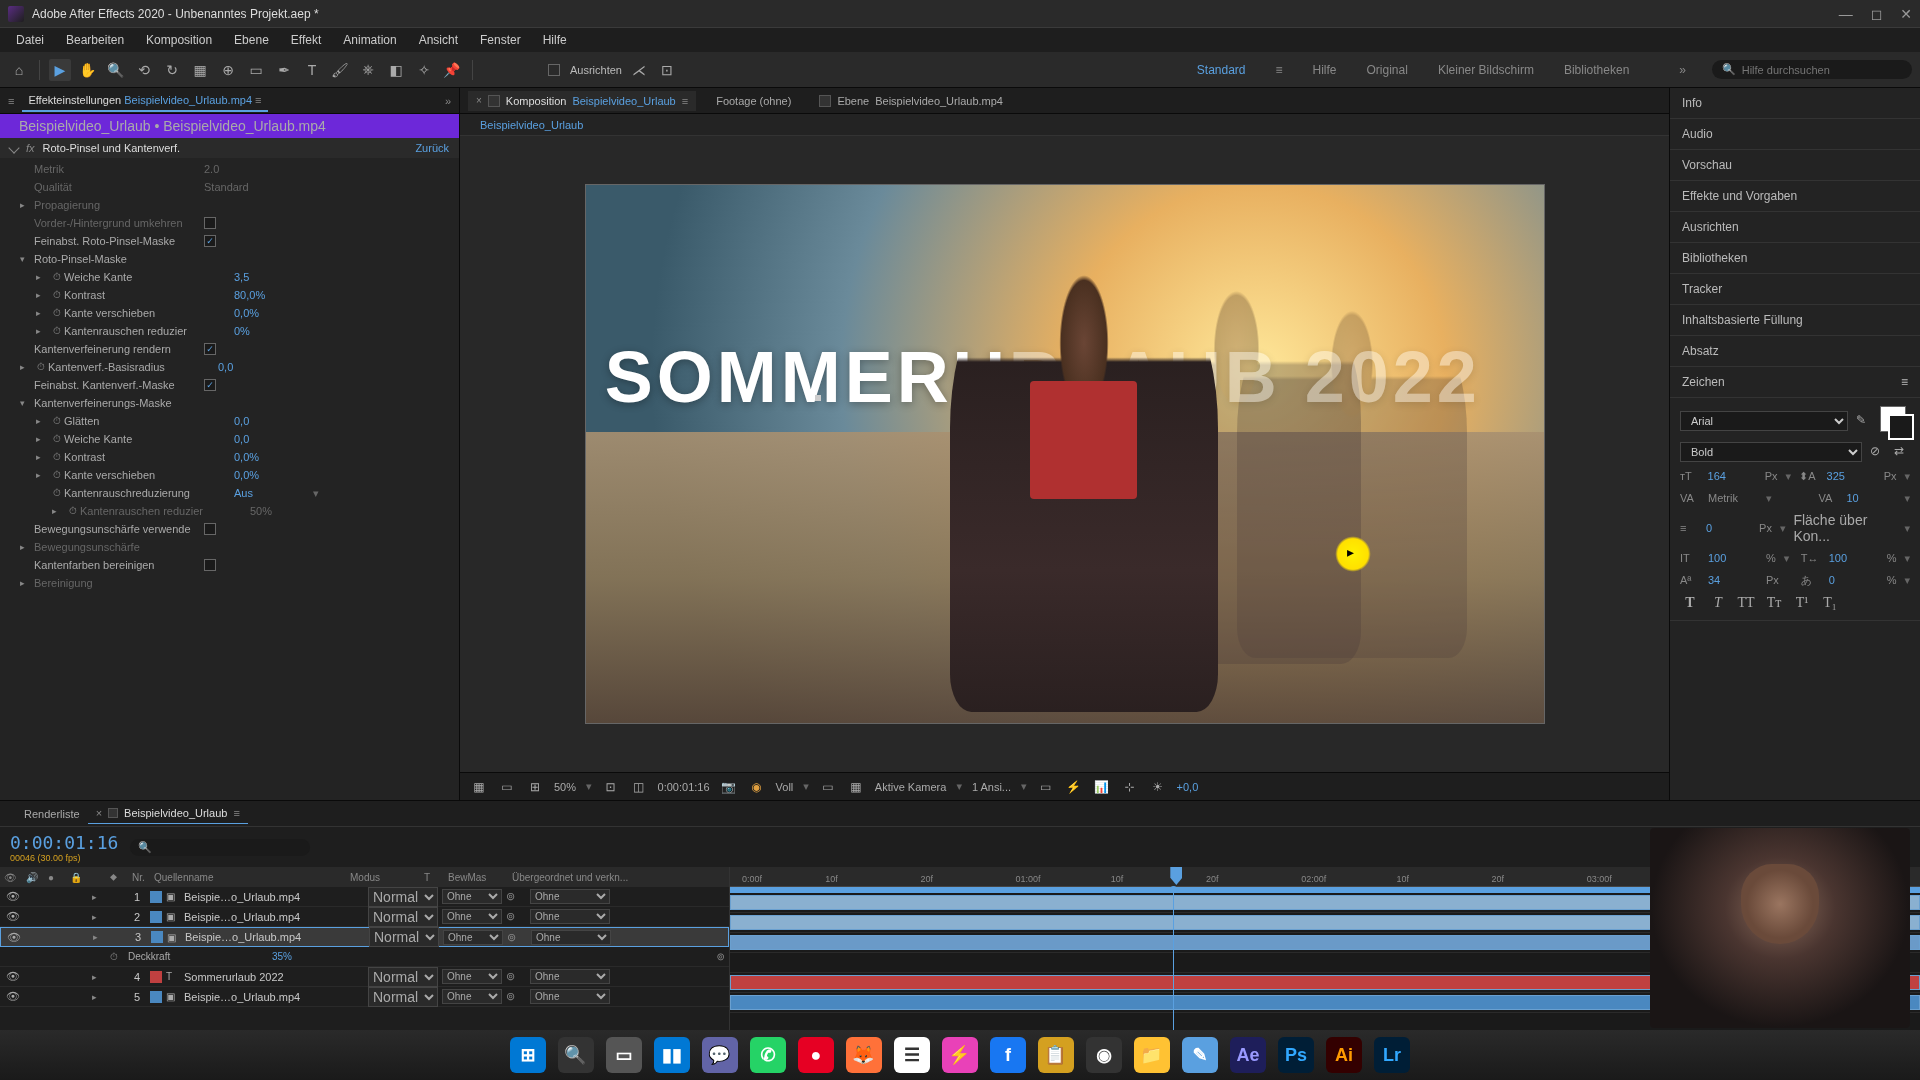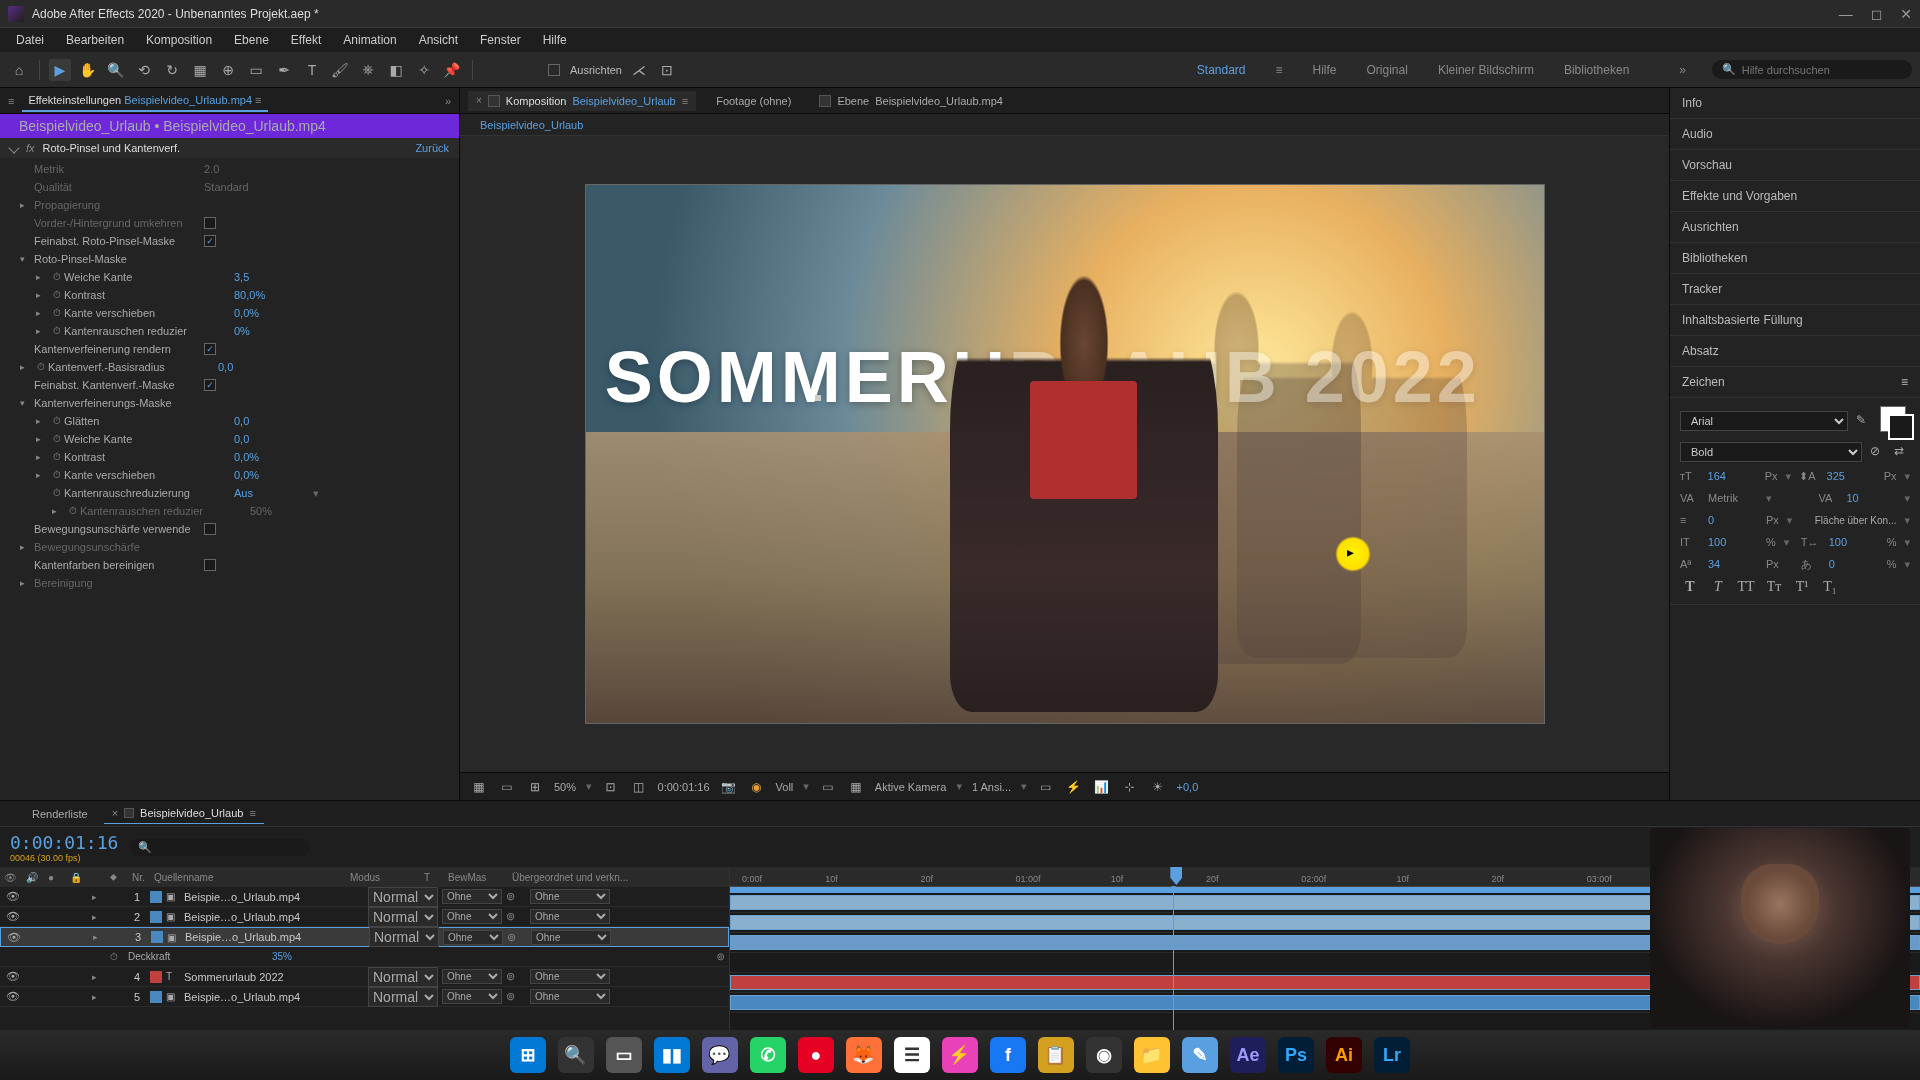--- a/index.html
+++ b/index.html
@@ -74,21 +74,21 @@
 .char-panel .row{display:flex;align-items:center;gap:8px;margin-bottom:6px;font-size:11px}
 .char-panel select{background:#1a1a1a;color:#ccc;border:1px solid #444;padding:2px 6px;font-size:11px;flex:1}
 .char-panel .swatch{width:26px;height:26px;background:#fff;border:1px solid #666}
 .char-panel .picker-icon{width:16px;height:16px;color:#aaa;font-size:12px}
 .char-panel .val{color:#5aa0e0;width:50px}
 .char-panel .unit{color:#888}
 .char-panel .small-icon{width:20px;height:16px;color:#888;font-size:11px;display:flex;align-items:center}
 .char-panel .text-styles{display:flex;gap:8px;margin-top:6px}
 .char-panel .ts{width:20px;height:18px;display:flex;align-items:center;justify-content:center;font-family:serif;font-size:14px;color:#aaa;cursor:pointer}
 .bottom-area{height:280px;background:#1e1e1e;border-top:1px solid #0a0a0a;display:flex;flex-direction:column}
-.timeline-tabs{height:26px;display:flex;align-items:center;padding:0 24px;gap:8px;border-bottom:1px solid #333}
+.timeline-tabs{height:26px;display:flex;align-items:center;padding:0 16px;gap:0;border-bottom:1px solid #333}
 .timeline-tab{display:flex;align-items:center;gap:6px;font-size:11px;color:#aaa;padding:4px 8px}
 .timeline-tab.active{color:#ddd;border-bottom:1px solid #5aa0e0}
 .timeline-header{height:40px;display:flex;align-items:center;padding:0 10px;gap:12px}
 .timecode{color:#5aa0e0;font-size:18px;font-family:monospace}
 .timecode-sub{font-size:9px;color:#d4a020}
 .timeline-header .search{flex:0 0 180px;background:#1a1a1a;border-radius:10px;padding:2px 8px;display:flex;align-items:center}
 .timeline-header .tool-icons{margin-left:auto;display:flex;gap:10px;color:#888;font-size:13px}
 .timeline-body{flex:1;display:flex}
 .layer-list{width:730px;border-right:1px solid #333;overflow:hidden}
 .layer-header{height:20px;background:#2a2a2a;display:flex;align-items:center;font-size:10px;color:#888;padding:0 4px;gap:4px}
@@ -449,21 +449,21 @@
           <span style="color:#666">▾</span>
         <span class="small-icon" style="margin-left:auto">VA</span>
         <span class="val">10</span>
           <span style="color:#666">▾</span>
       </div>
       <div class="row">
         <span class="small-icon">≡</span>
         <span class="val">0</span>
         <span class="unit">Px</span>
           <span style="color:#666">▾</span>
-        <span style="margin-left:auto;font-size:10px;color:#aaa">Fläche über Kon...</span>
+        <span style="margin-left:auto;font-size:14px;color:#aaa">Fläche über Kon...</span>
           <span style="color:#666">▾</span>
       </div>
       <div class="row">
         <span class="small-icon">IT</span>
         <span class="val">100</span>
           <span class="unit">%</span>
           <span style="color:#666">▾</span>
         <span class="small-icon" style="margin-left:auto">T↔</span>
         <span class="val">100</span>
           <span class="unit">%</span>

